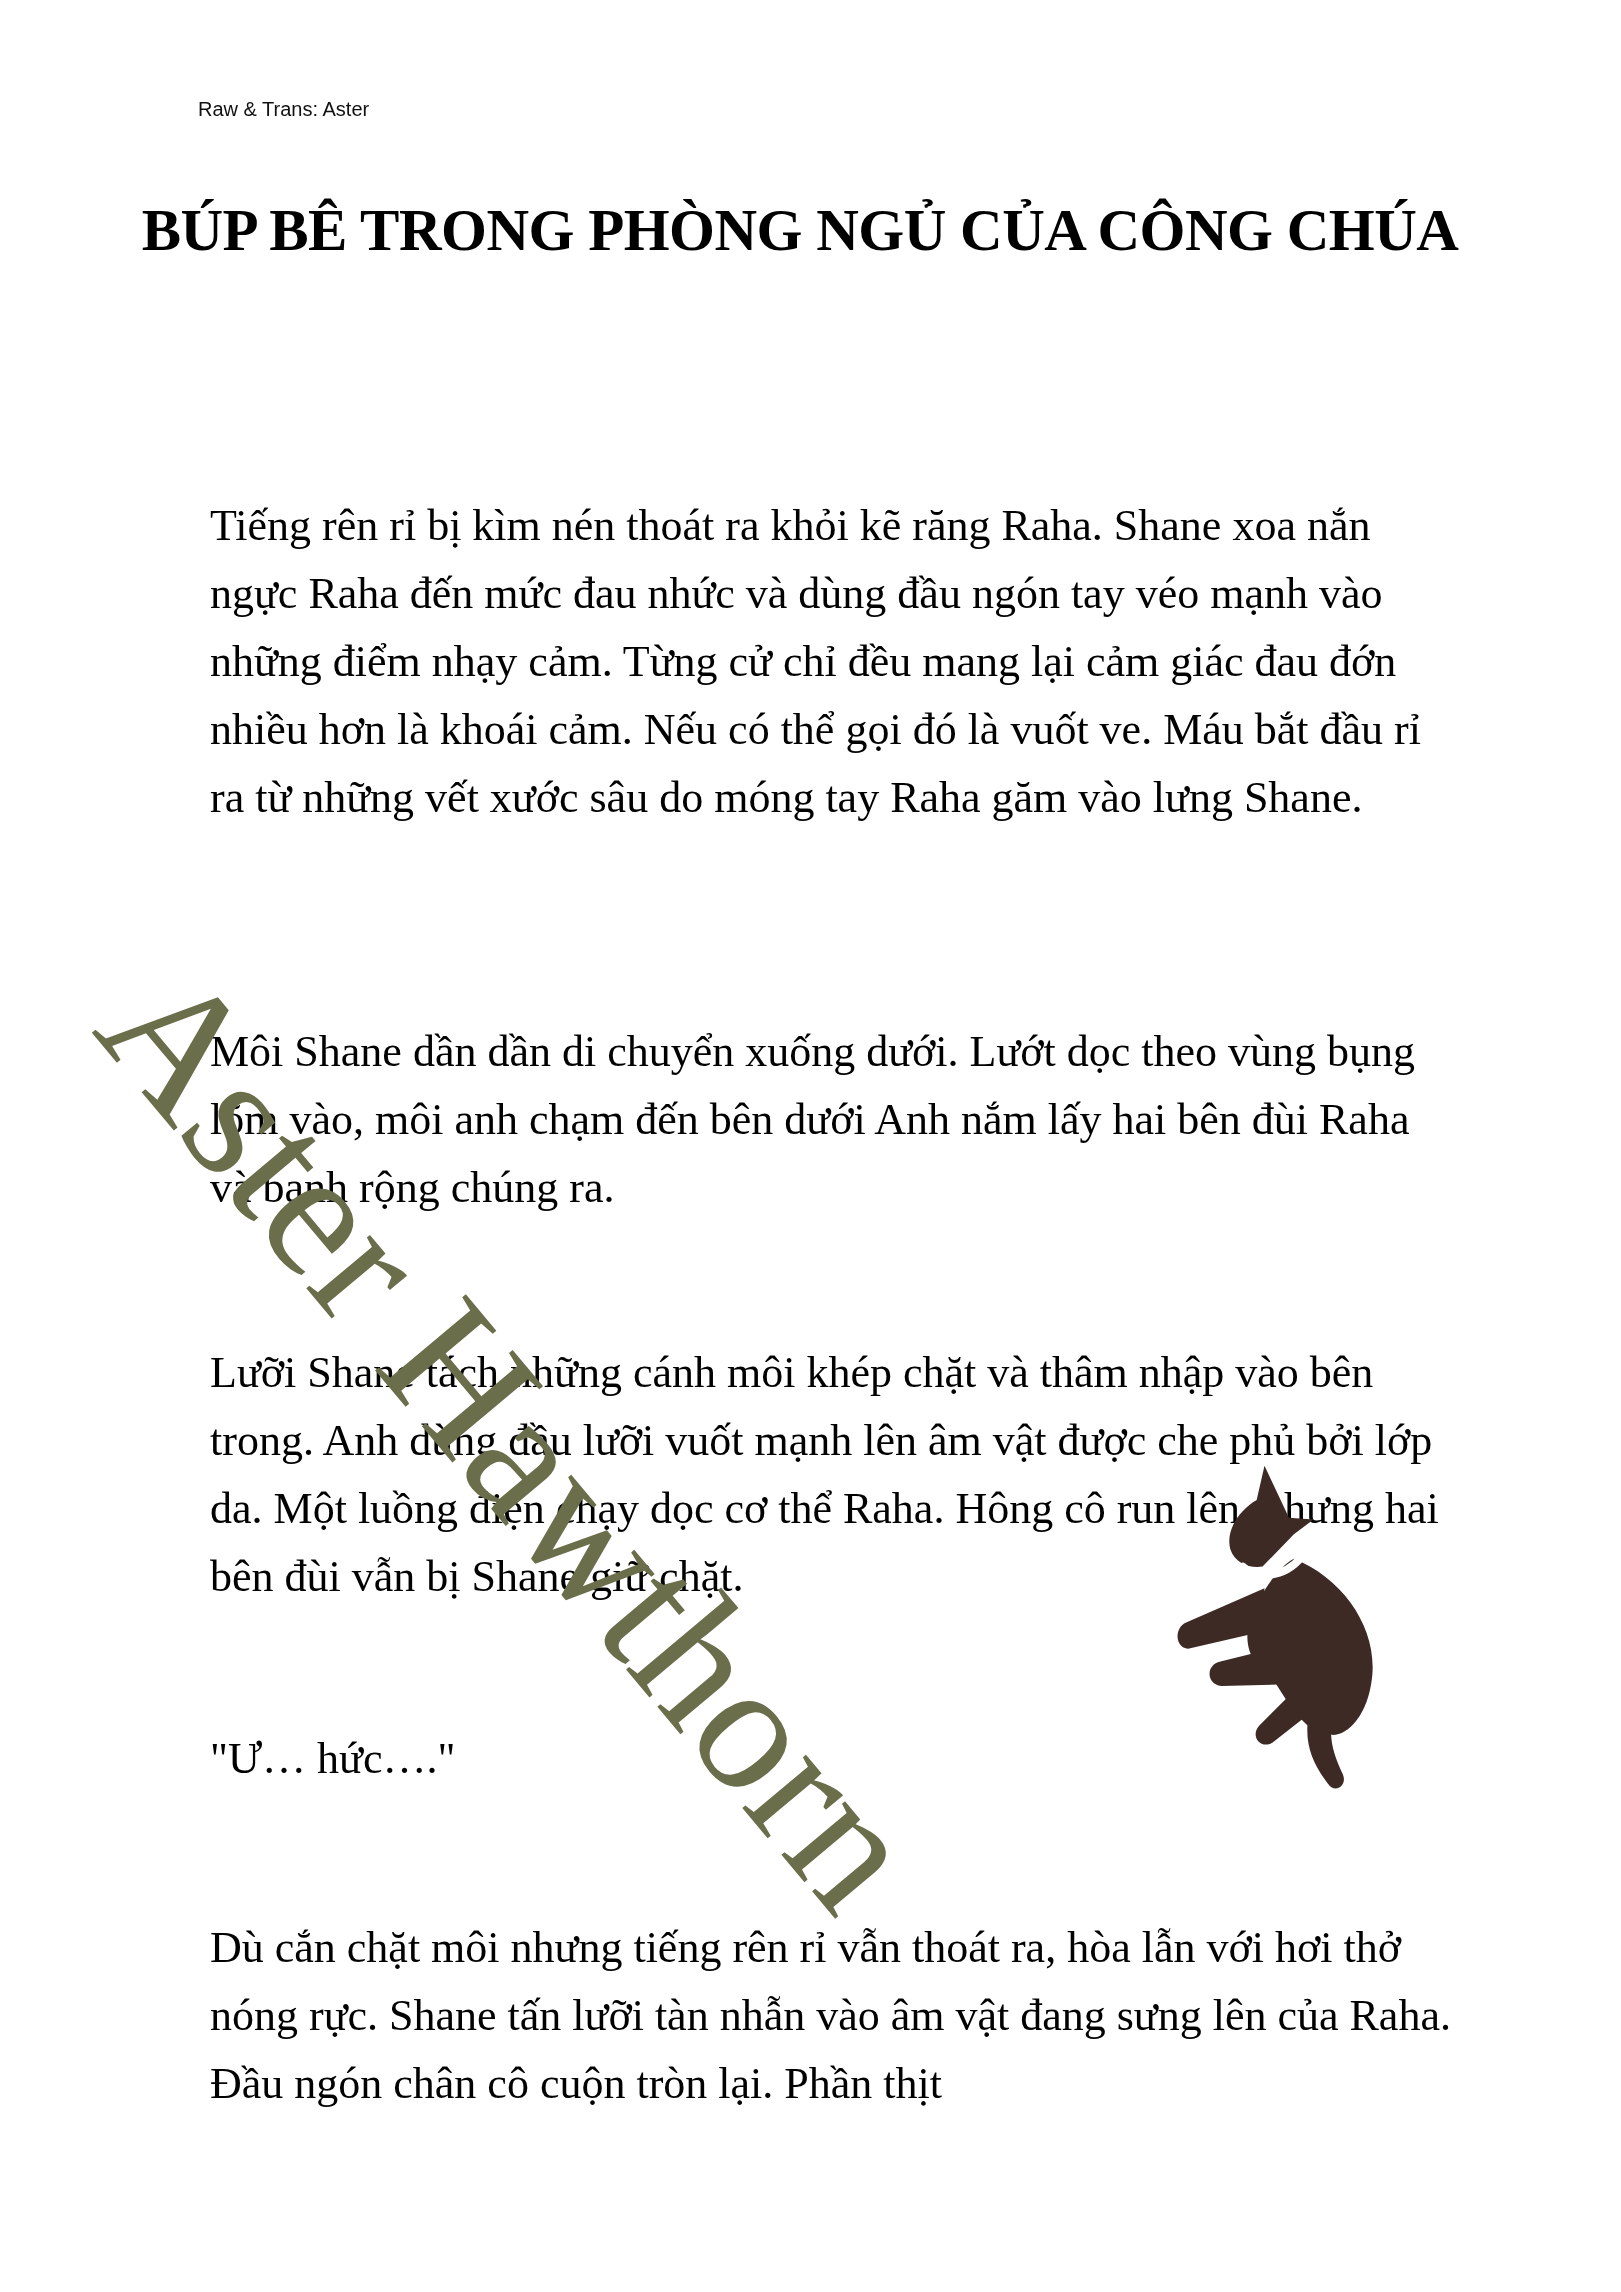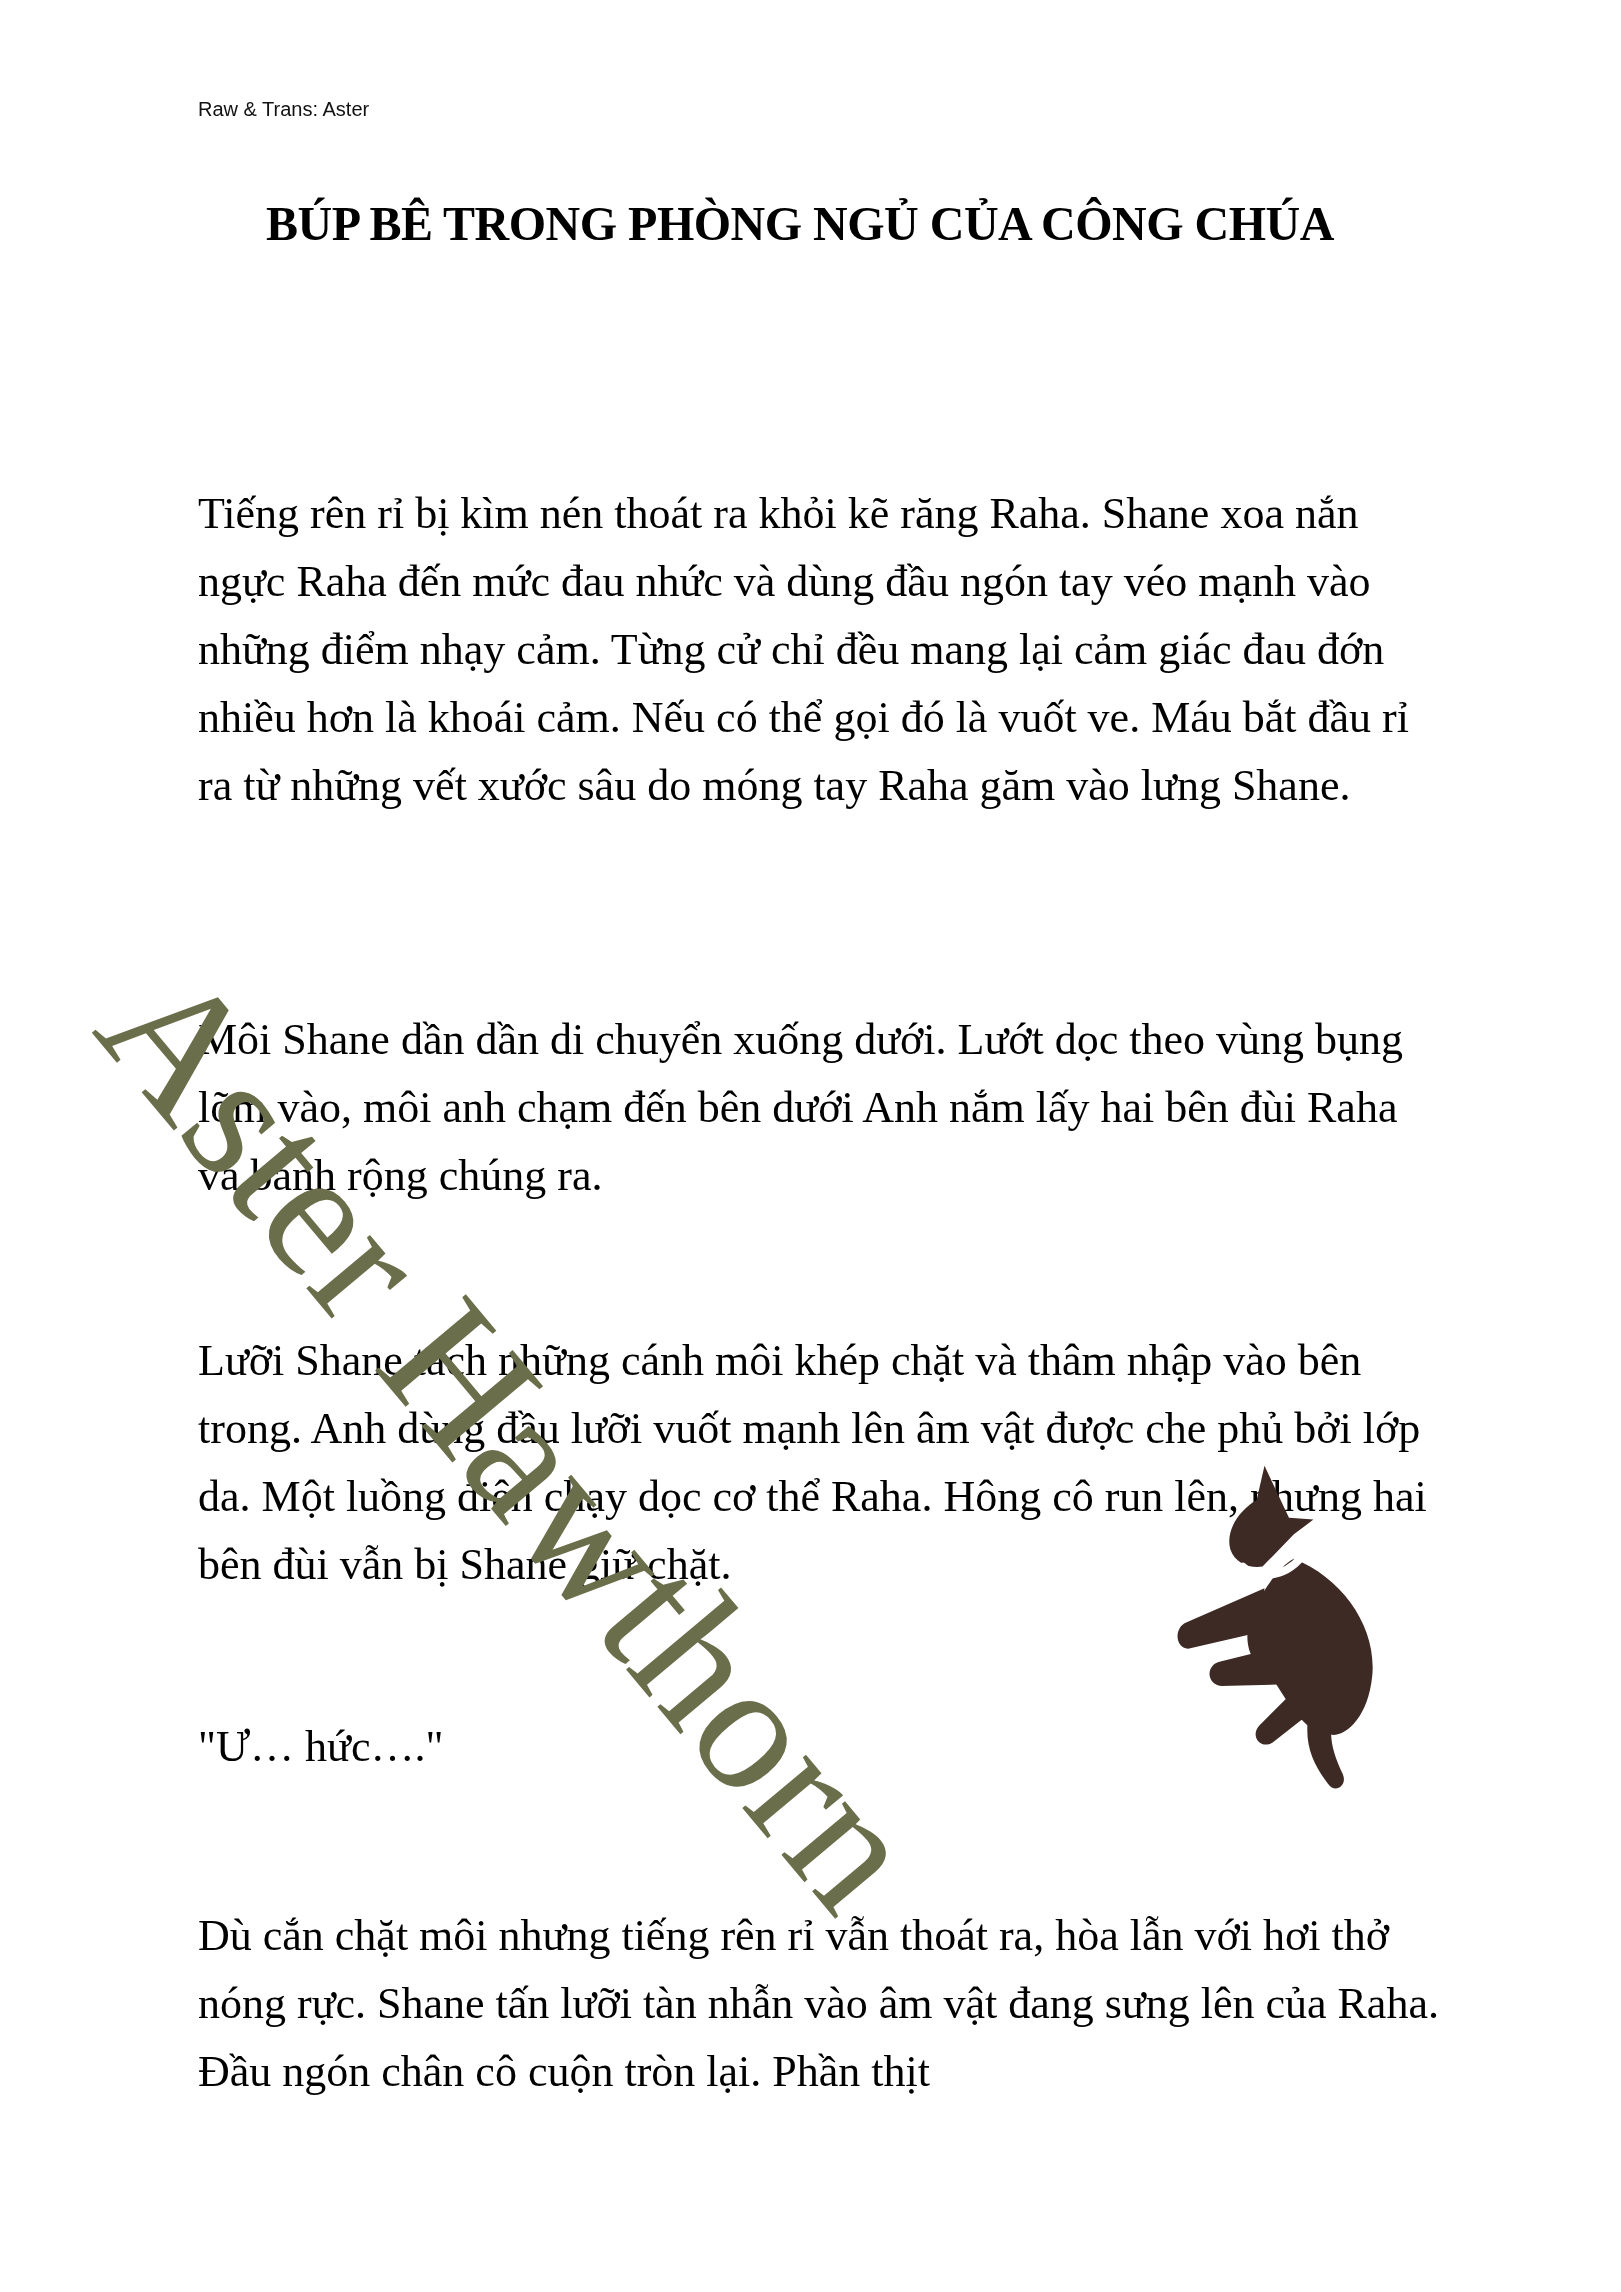--- a/index.html
+++ b/index.html
@@ -23,36 +23,36 @@
       font-size: 20px;
       color: #111111;
     }
     .title {
       position: absolute;
       left: 0;
       width: 1600px;
       text-align: center;
       font-family: "Liberation Serif", serif;
       font-weight: bold;
-      font-size: 48px;
+      font-size: 59px;
       letter-spacing: -0.5px;
       color: #000000;
       margin: 0;
     }
     .title.main { top: 196px; }
     .title.chapter { top: 296px; }
     .para {
       position: absolute;
       left: 198px;
       width: 1245px;
       font-family: "Liberation Serif", serif;
       font-size: 44px;
       line-height: 68px;
       color: #000000;
-      margin: 0;
+      margin: 12px;
       z-index: 1;
     }
     .p1 { top: 480px; }
     .p2 { top: 1006px; }
     .p3 { top: 1327px; }
     .p4 { top: 1713px; }
     .p5 { top: 1902px; }
     .watermark {
       position: absolute;
       left: 137px;

